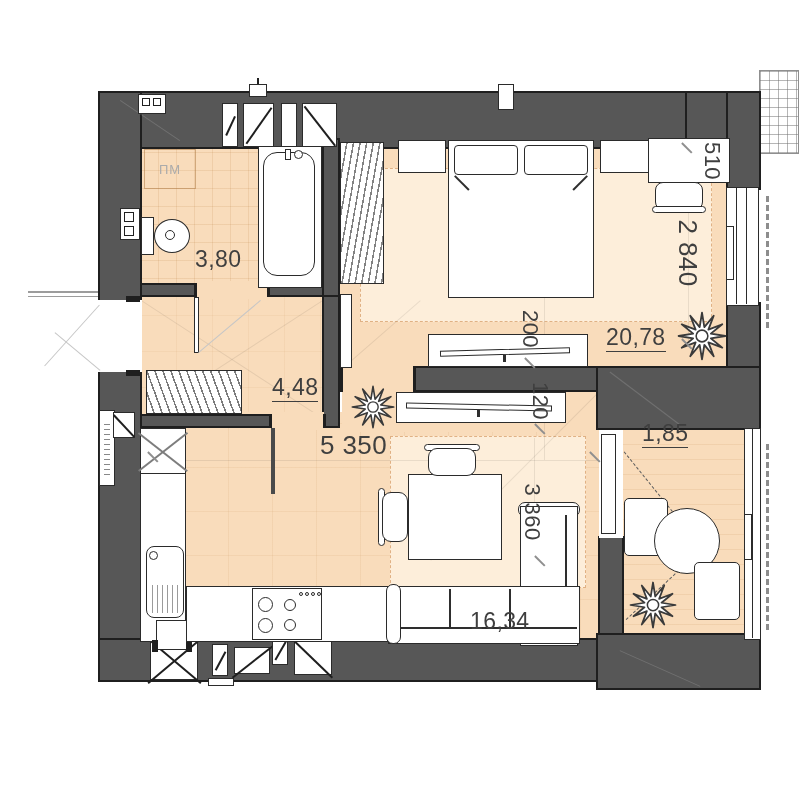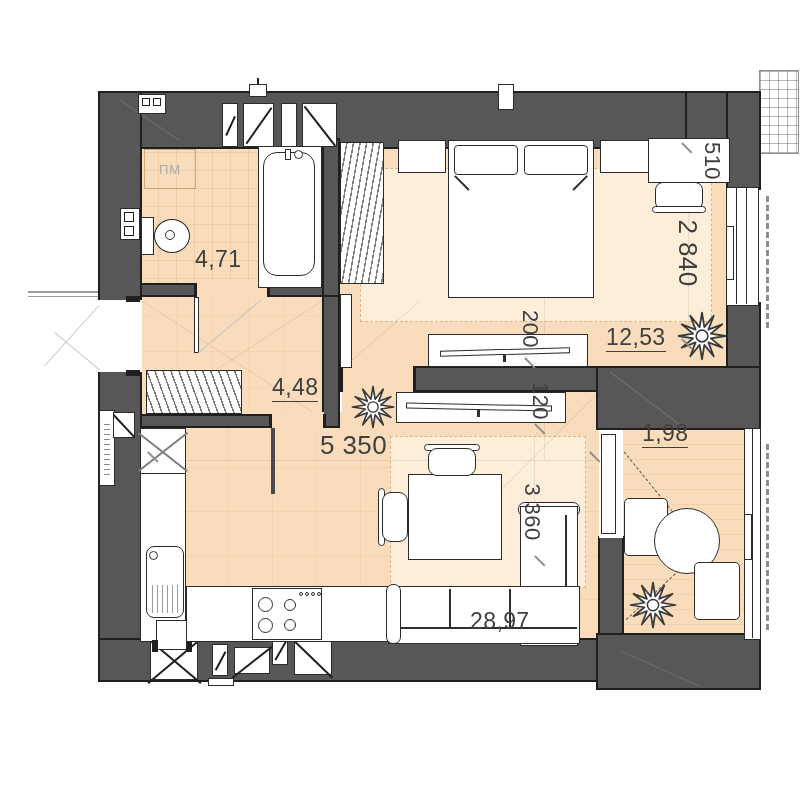--- a/index.html
+++ b/index.html
@@ -258,25 +258,25 @@
   </svg>
 
   <div class="tick" style="left:680px;top:147px"></div>
   <div class="tick" style="left:680px;top:343px"></div>
   <div class="tick" style="left:523px;top:362px"></div>
   <div class="tick" style="left:533px;top:428px"></div>
   <div class="tick" style="left:533px;top:560px"></div>
   <div class="tick" style="left:146px;top:456px"></div>
   <div class="tick" style="left:588px;top:456px"></div>
 
-  <div class="dim area" style="left:195px;top:246px"><span>4,71</span></div>
+  <div class="dim area" style="left:195px;top:246px"><span>3,80</span></div>
   <div class="dim area" style="left:272px;top:374px"><span class="u">4,48</span></div>
-  <div class="dim area" style="left:606px;top:324px"><span class="u">12,53</span></div>
-  <div class="dim area" style="left:470px;top:608px"><span>28,97</span></div>
-  <div class="dim area" style="left:642px;top:420px"><span class="u">1,98</span></div>
+  <div class="dim area" style="left:606px;top:324px"><span class="u">20,78</span></div>
+  <div class="dim area" style="left:470px;top:608px"><span>16,34</span></div>
+  <div class="dim area" style="left:642px;top:420px"><span class="u">1,85</span></div>
   <div class="dim big" style="left:320px;top:430px"><span>5 350</span></div>
   <div class="dim vdim big" style="left:687px;top:253px"><span>2 840</span></div>
   <div class="dim vdim" style="left:712px;top:161px"><span>510</span></div>
   <div class="dim vdim" style="left:530px;top:329px"><span>200</span></div>
   <div class="dim vdim" style="left:540px;top:401px"><span>120</span></div>
   <div class="dim vdim" style="left:532px;top:512px"><span>3 360</span></div>
 
 </div>
 
 </body></html>

